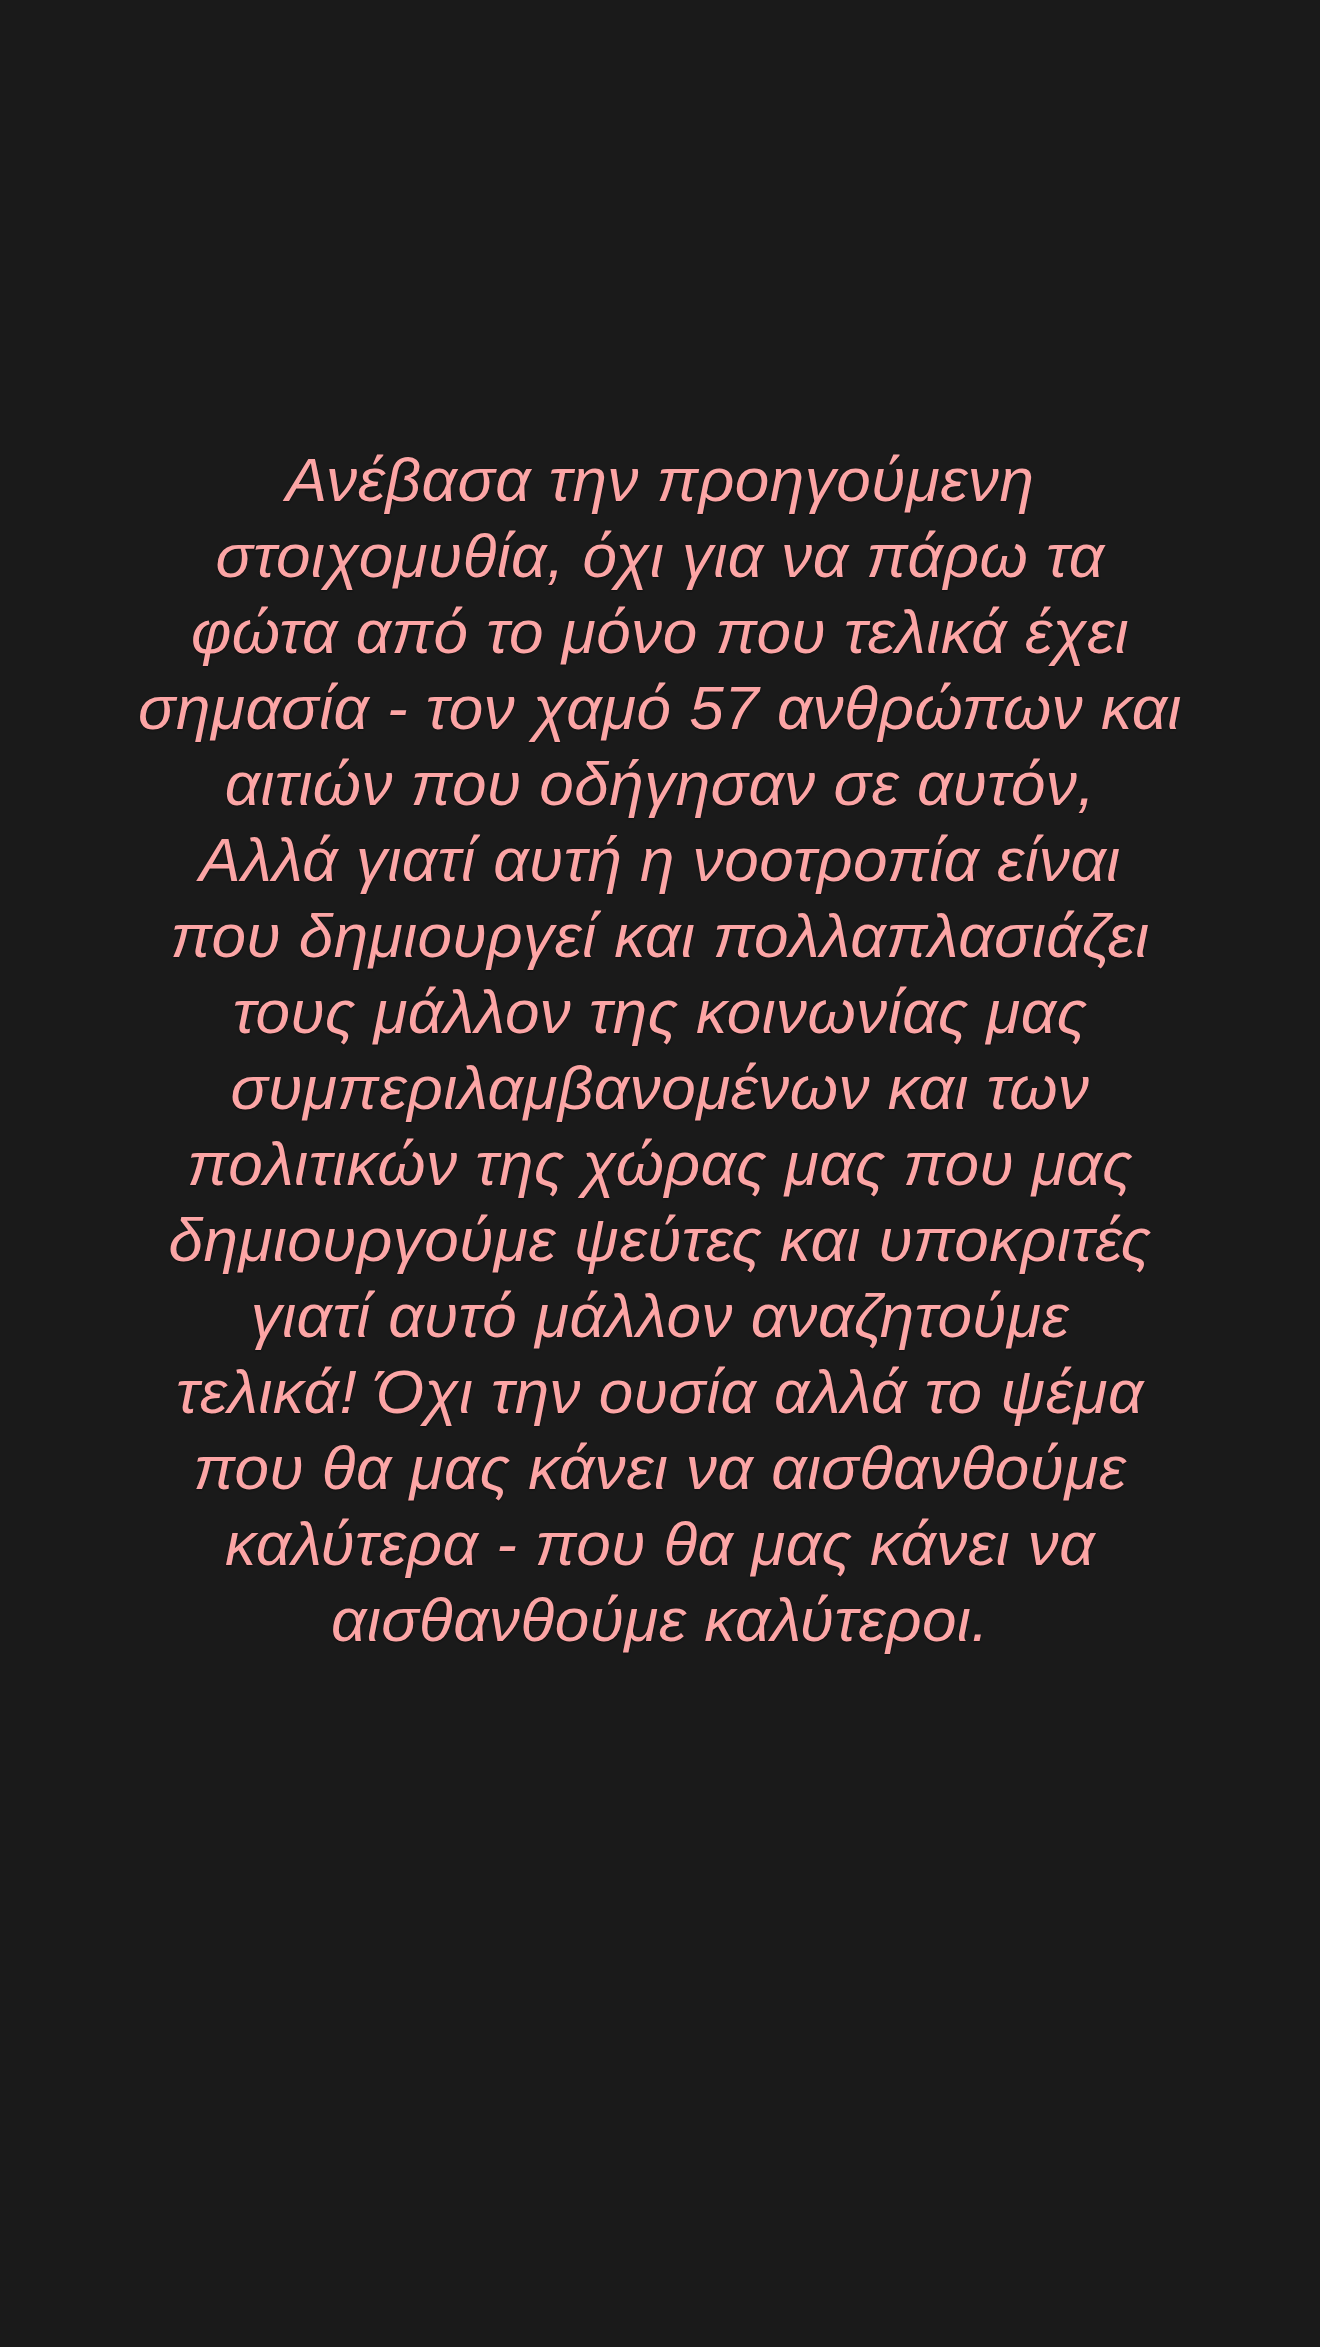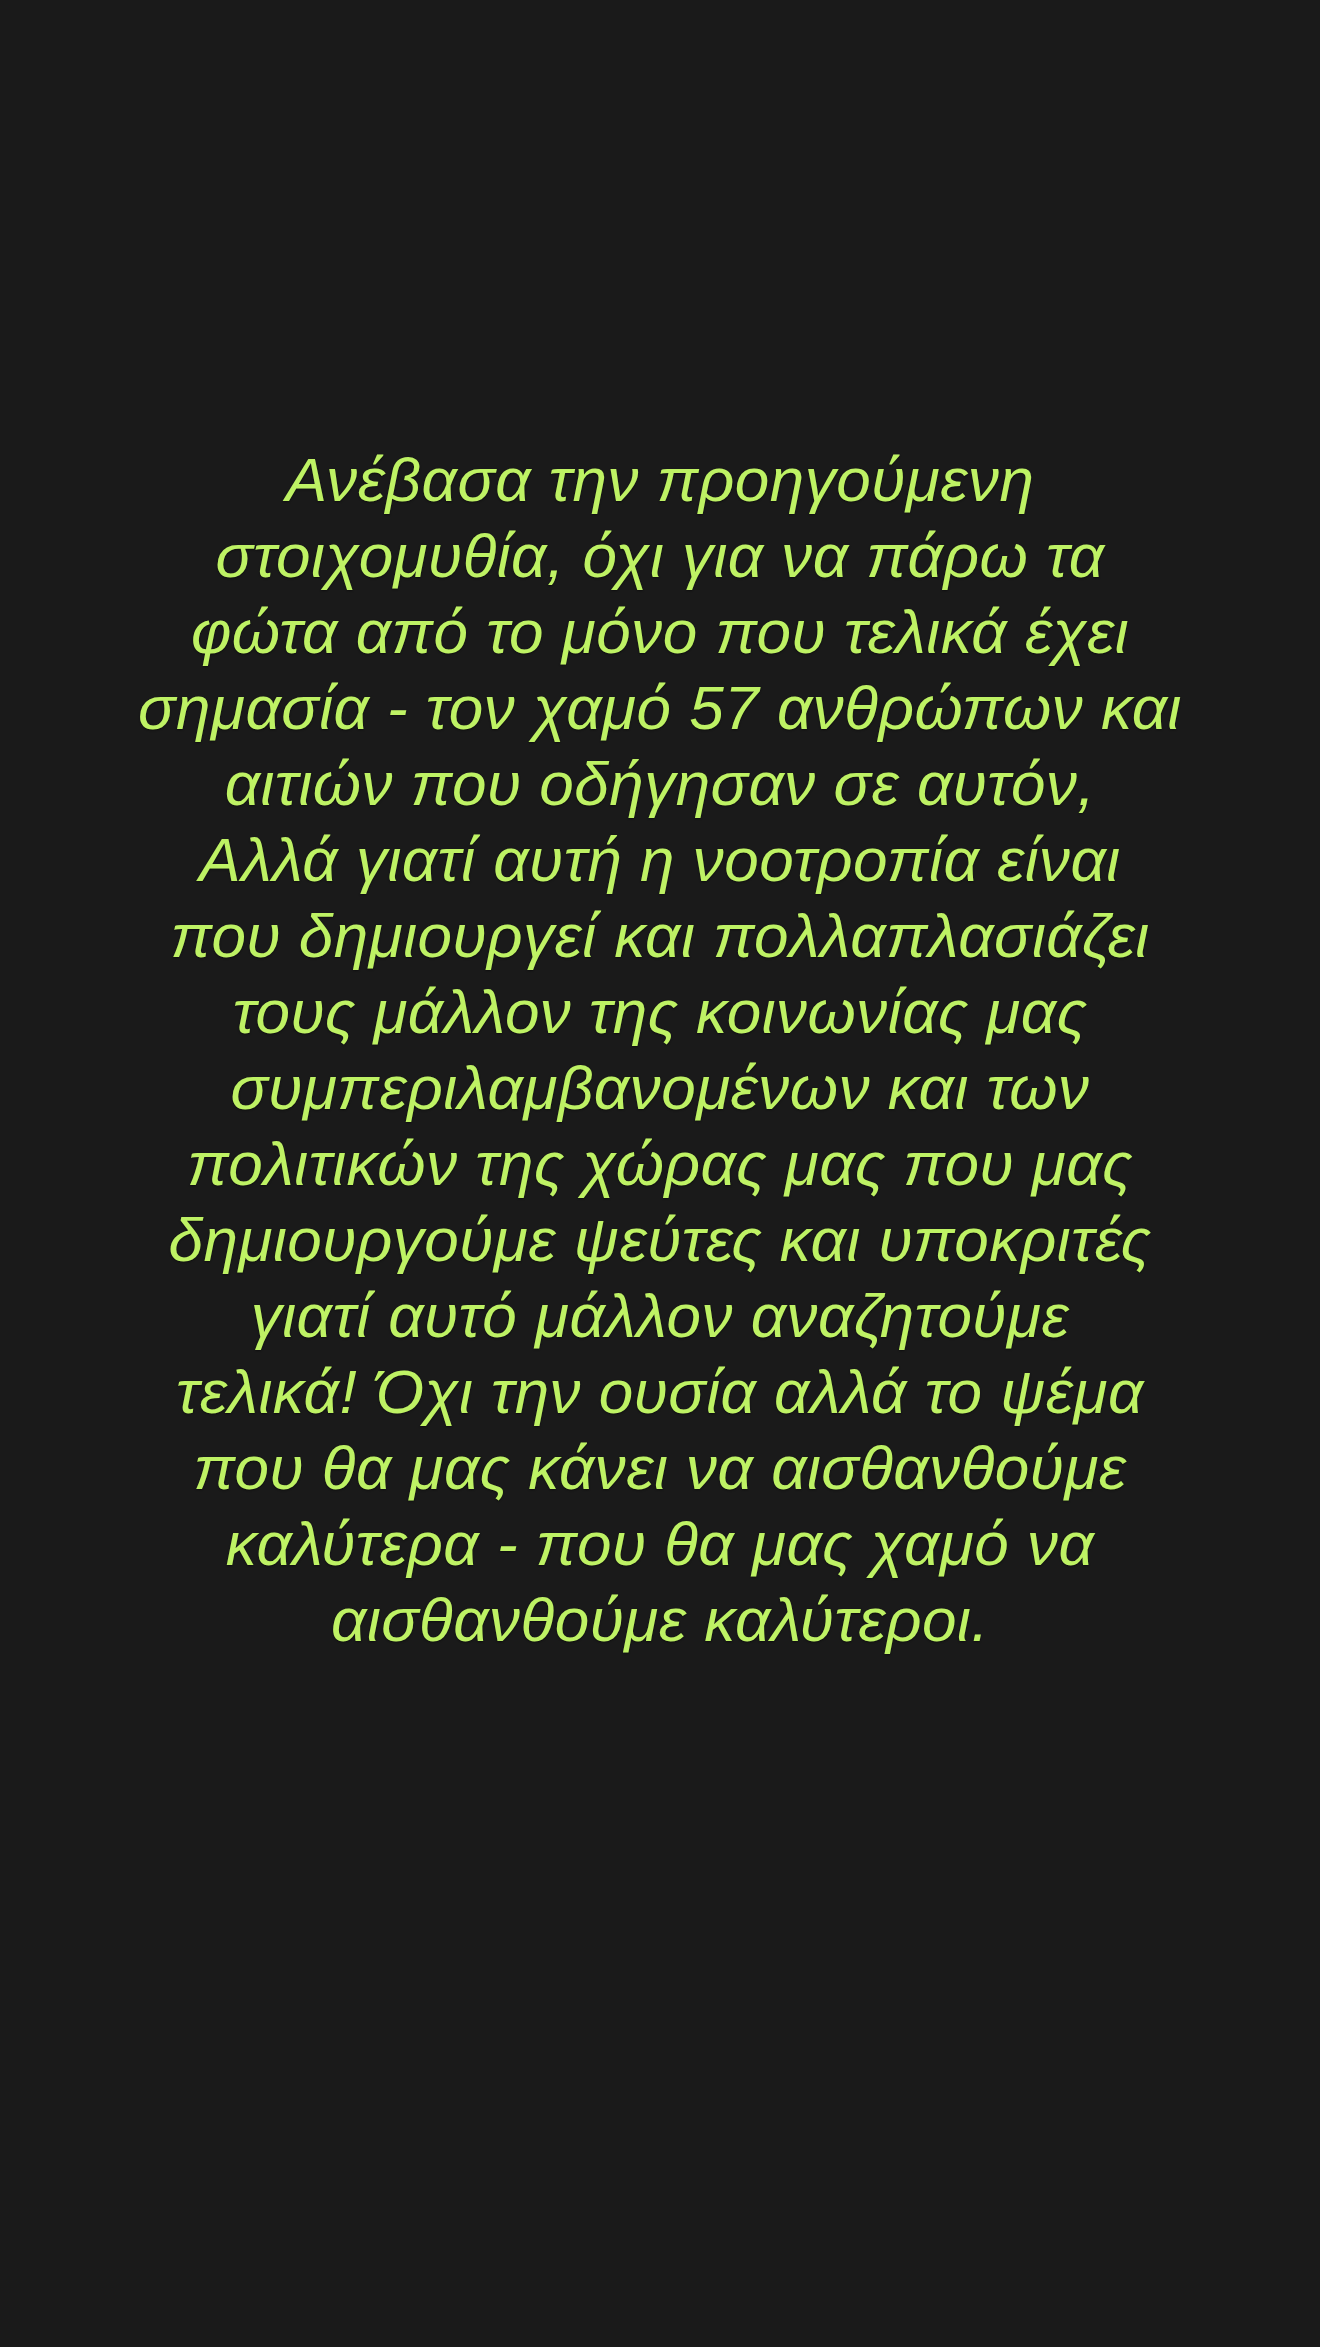--- a/index.html
+++ b/index.html
@@ -24,21 +24,21 @@
     top: 442px;
     left: 0;
     right: 0;
     text-align: center;
   }
   .story-line {
     font-style: italic;
     font-weight: 400;
     font-size: 62px;
     line-height: 76px;
-    color: #bef264;
+    color: #fca5a5;
     white-space: nowrap;
     letter-spacing: 0.5px;
     text-shadow: 0 1px 2px rgba(0,0,0,0.45);
   }
 </style>
 </head>
 <body>
 
 <div class="story-canvas">
   <div class="story-text-block">
@@ -49,16 +49,16 @@
       <div class="story-line">αιτιών που οδήγησαν σε αυτόν,</div>
       <div class="story-line">Αλλά γιατί αυτή η νοοτροπία είναι</div>
       <div class="story-line">που δημιουργεί και πολλαπλασιάζει</div>
       <div class="story-line">τους μάλλον της κοινωνίας μας</div>
       <div class="story-line">συμπεριλαμβανομένων και των</div>
       <div class="story-line">πολιτικών της χώρας μας που μας</div>
       <div class="story-line">δημιουργούμε ψεύτες και υποκριτές</div>
       <div class="story-line">γιατί αυτό μάλλον αναζητούμε</div>
       <div class="story-line">τελικά! Όχι την ουσία αλλά το ψέμα</div>
       <div class="story-line">που θα μας κάνει να αισθανθούμε</div>
-      <div class="story-line">καλύτερα - που θα μας χαμό να</div>
+      <div class="story-line">καλύτερα - που θα μας κάνει να</div>
       <div class="story-line">αισθανθούμε καλύτεροι.</div>
     </div>
 </div>
 
 </body></html>

